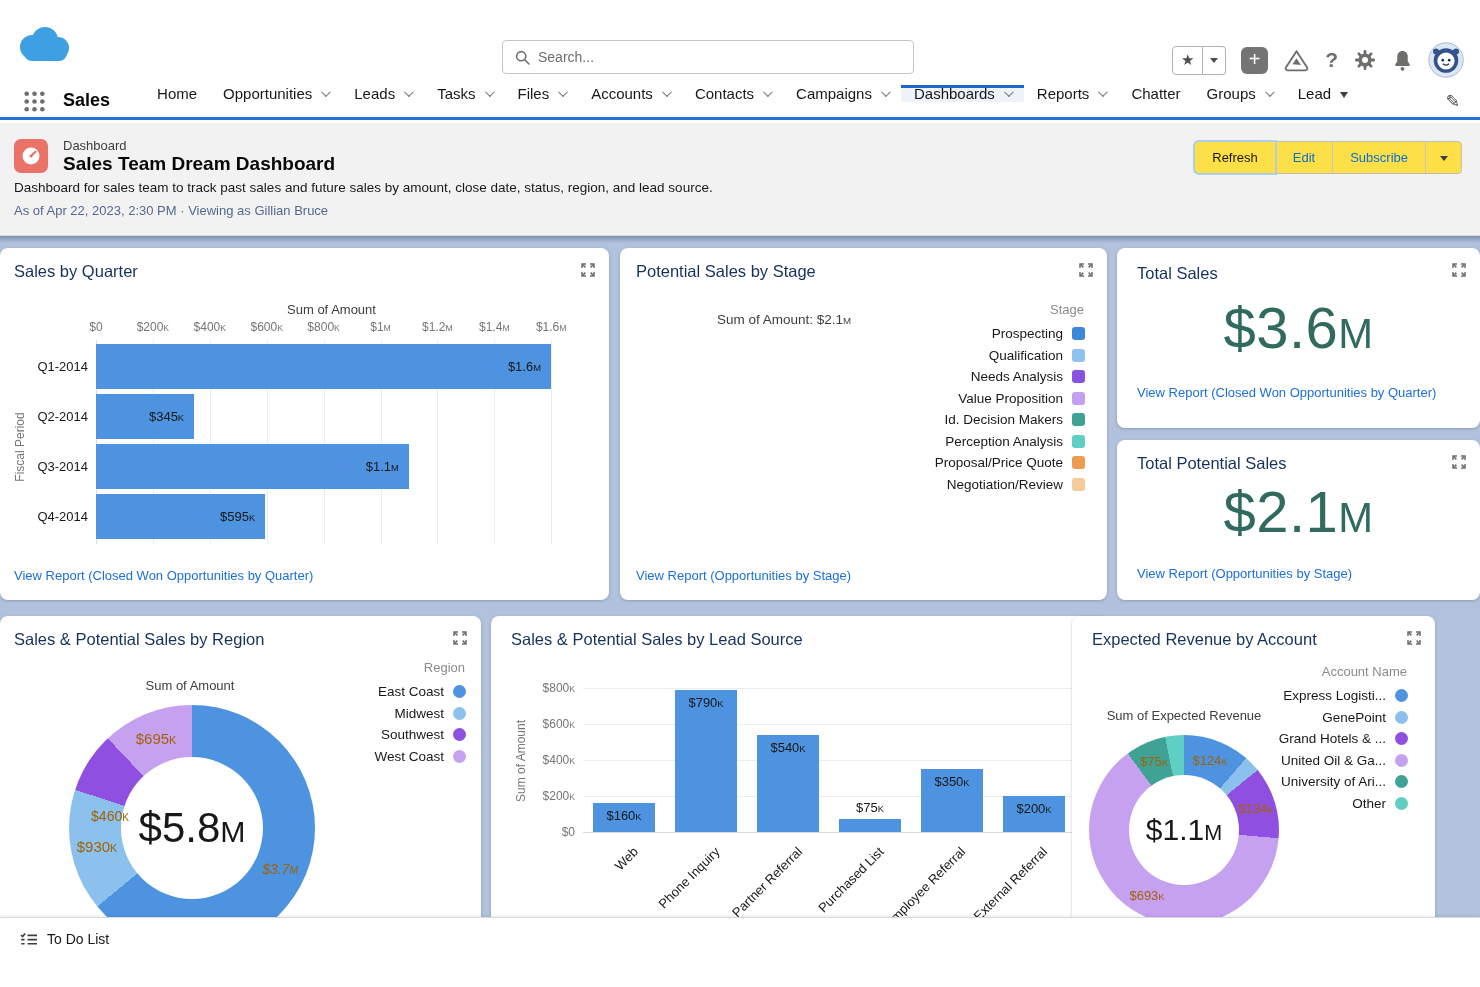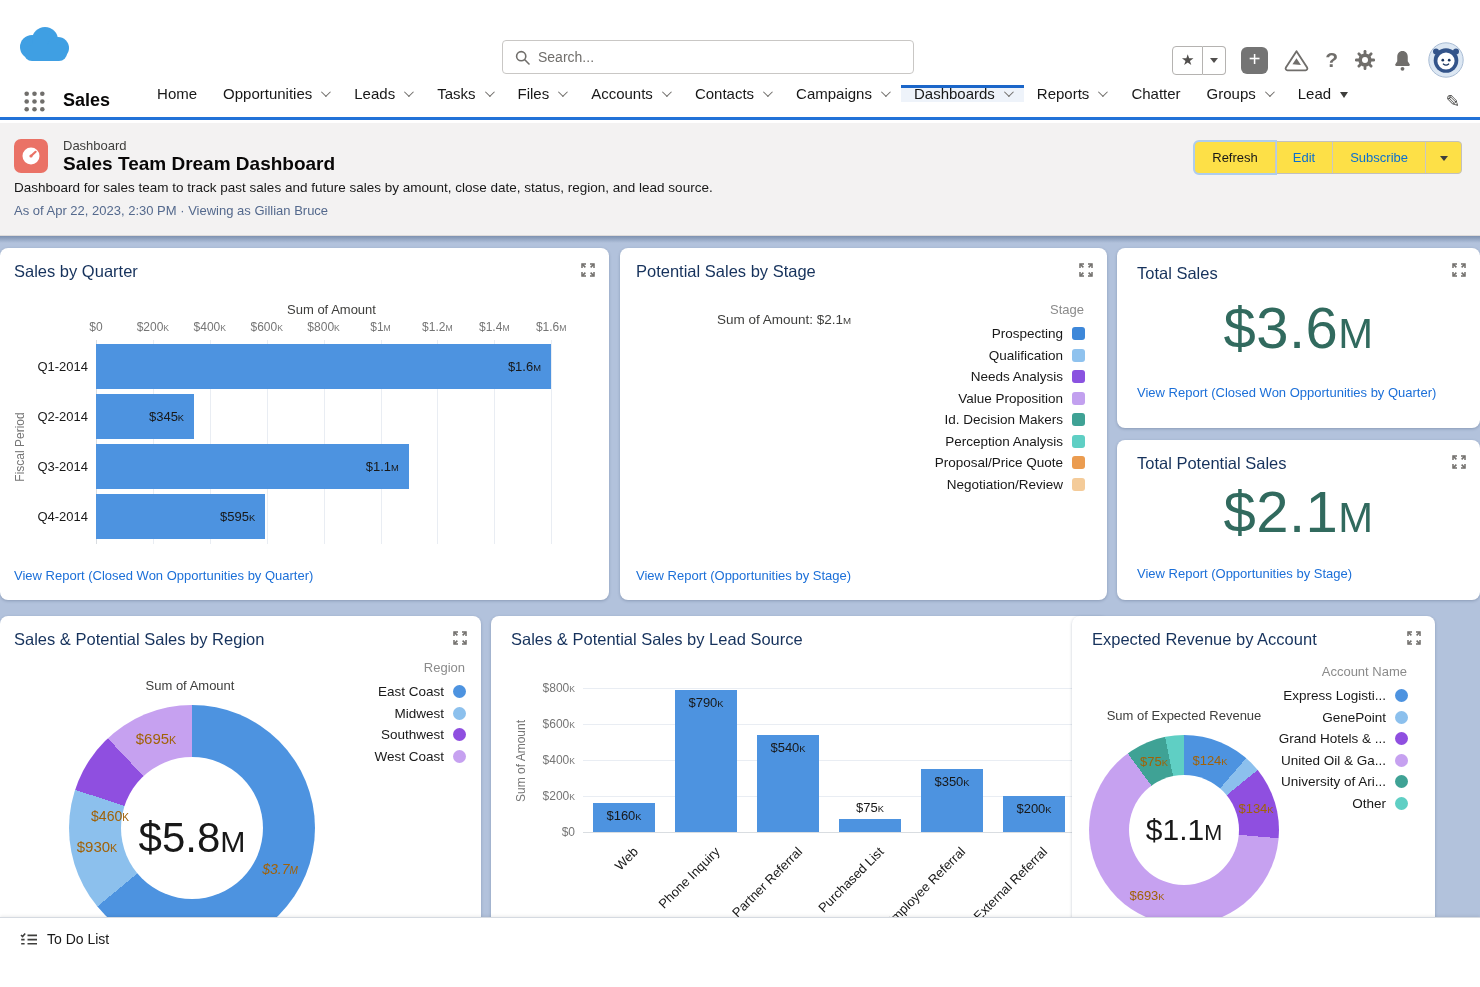--- a/index.html
+++ b/index.html
@@ -406,21 +406,21 @@
             <path d="M5 1H1v4"></path>
             <path d="M9 1h4v4"></path>
             <path d="M13 9v4H9"></path>
             <path d="M1 9v4h4"></path>
             <path d="M1.4 1.4l3 3M12.6 1.4l-3 3M12.6 12.6l-3-3M1.4 12.6l3-3"></path>
           </svg></span>
       <div class="axis-title" style="left:60px;top:62px;width:260px">Sum of Amount</div>
       <div id="region-donut">
           <div class="donut" style="left: 69px; top: 89px; width: 246px; height: 246px; background: conic-gradient(rgb(77, 147, 224) 0deg, rgb(77, 147, 224) 230.3deg, rgb(140, 192, 237) 230.3deg, rgb(140, 192, 237) 288.1deg, rgb(143, 79, 224) 288.1deg, rgb(143, 79, 224) 316.8deg, rgb(198, 161, 240) 316.8deg, rgb(198, 161, 240) 360deg);"></div>
           <div class="donut-hole" style="left: 121px; top: 141px; width: 142px; height: 142px;"></div>
-          <div class="donut-center" style="left: 192px; top: 212px; font-size: 42px; margin-top: 10px;">$5.8<span class="unit">M</span></div>
+          <div class="donut-center" style="left: 192px; top: 212px; font-size: 42px;">$5.8<span class="unit">M</span></div>
           <div class="slice-label" style="left: 280px; top: 253px; font-size: 14px; font-style: italic;">$3.7<span class="unit">M</span></div>
           <div class="slice-label" style="left: 97px; top: 230px; font-size: 15px;">$930<span class="unit">K</span></div>
           <div class="slice-label" style="left: 110px; top: 160px; font-size: 14px; margin-top: 40px;">$460<span class="unit">K</span></div>
           <div class="slice-label" style="left: 156px; top: 122px; font-size: 15px;">$695<span class="unit">K</span></div>
         </div>
       <div id="region-legend">
           <div class="legend">
             <div class="legend-title">Region</div>
             <div class="legend-item">
               <span class="legend-label">East Coast</span>

